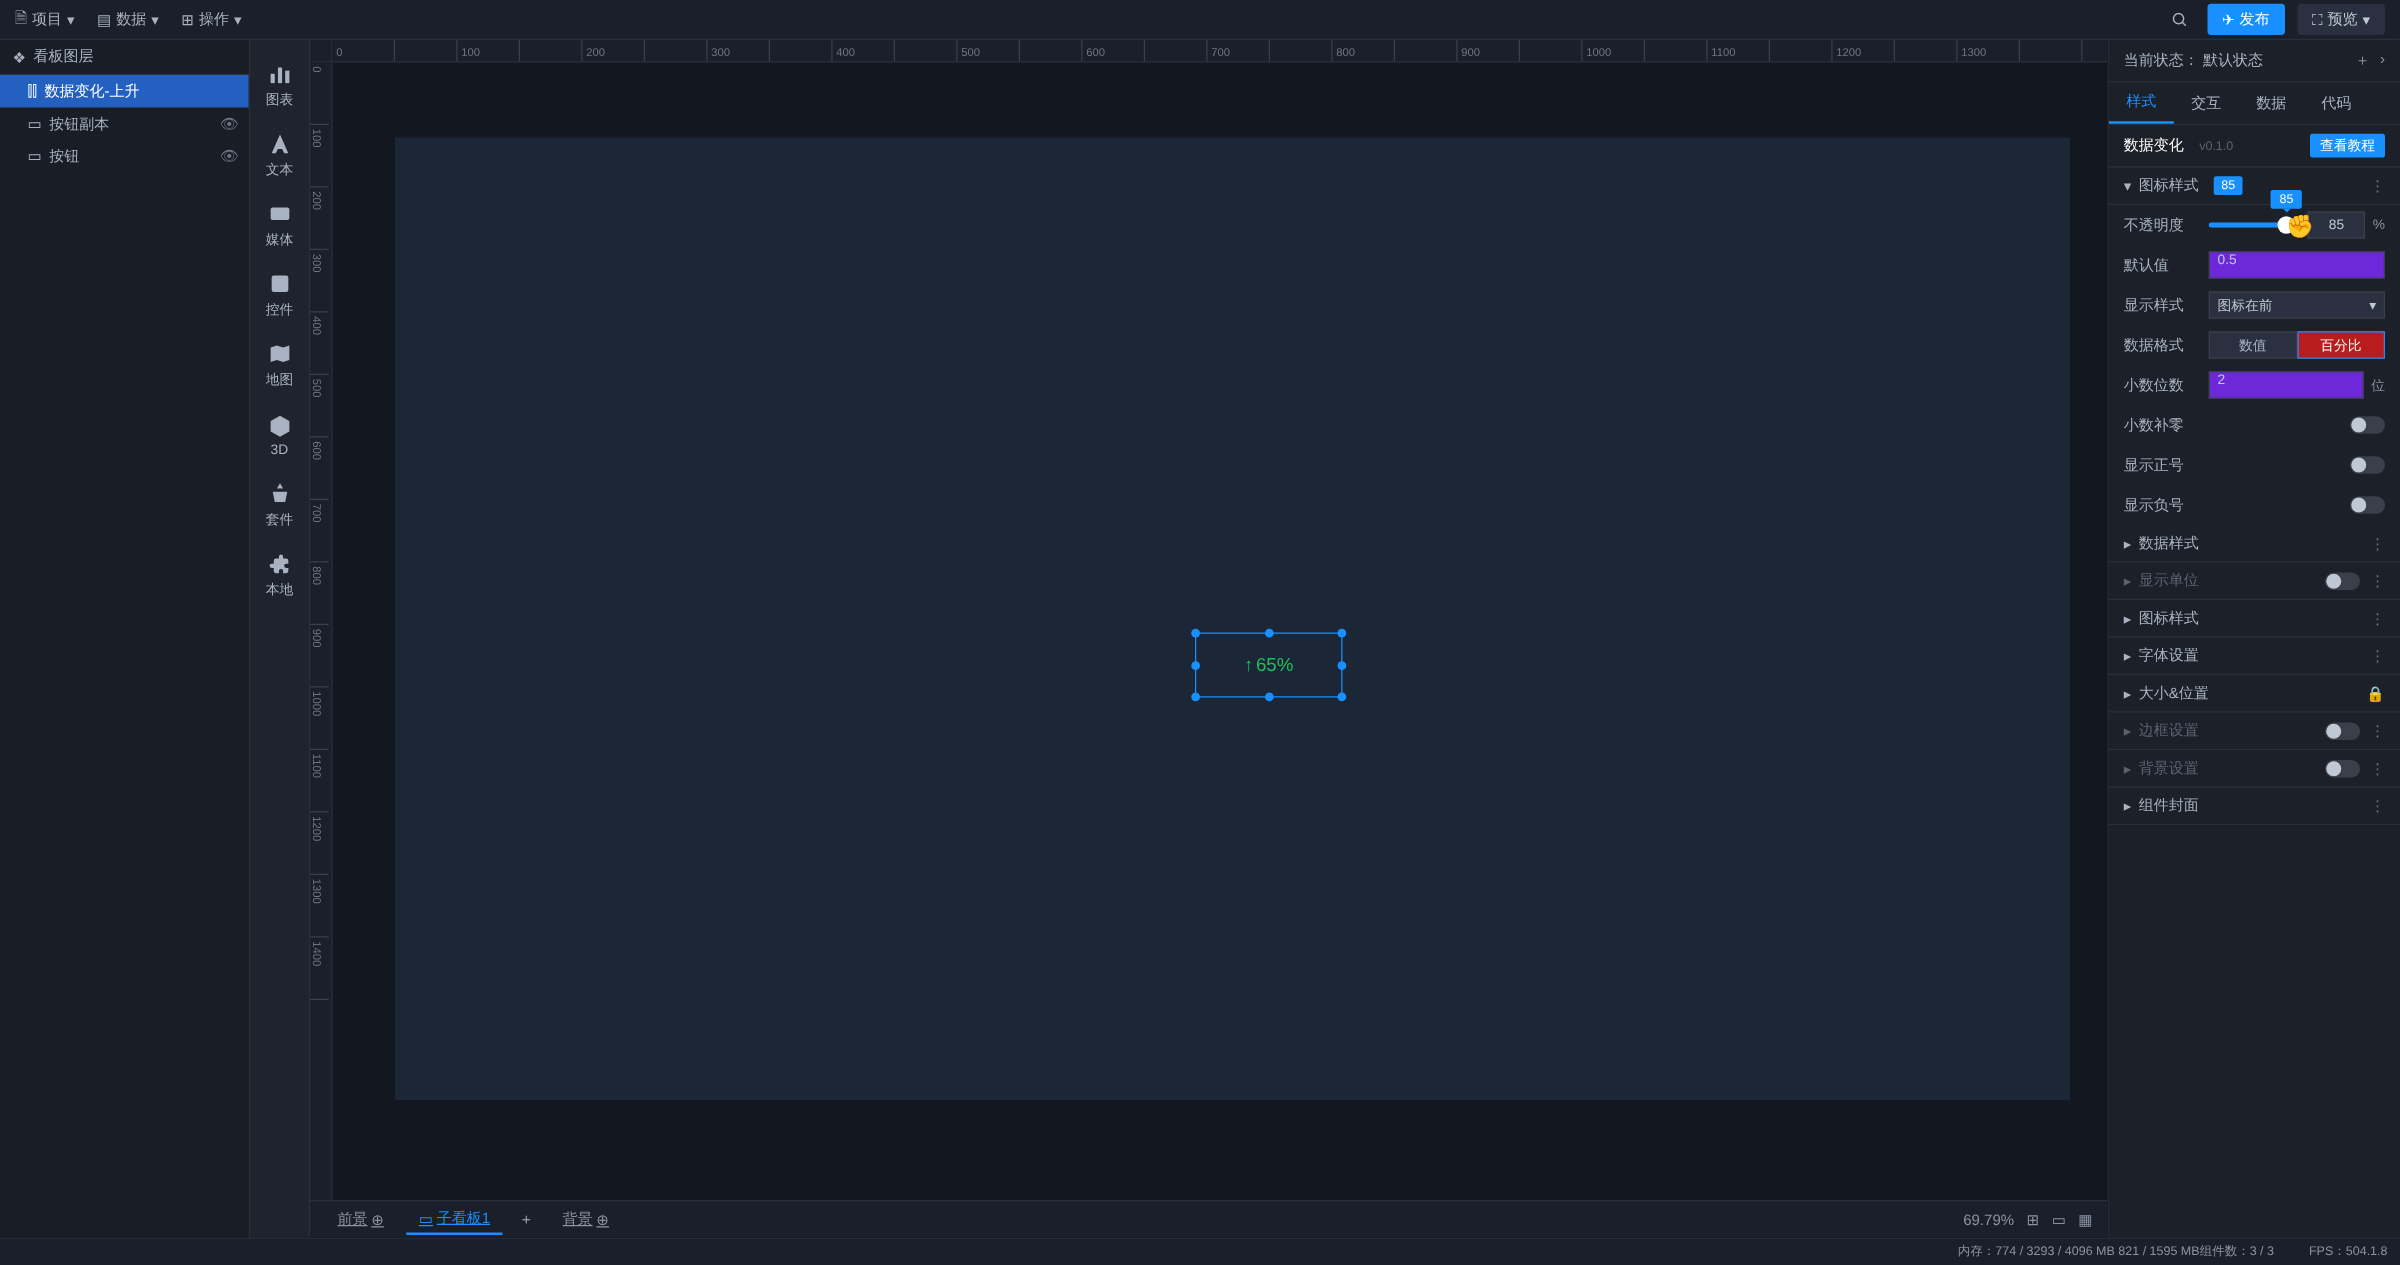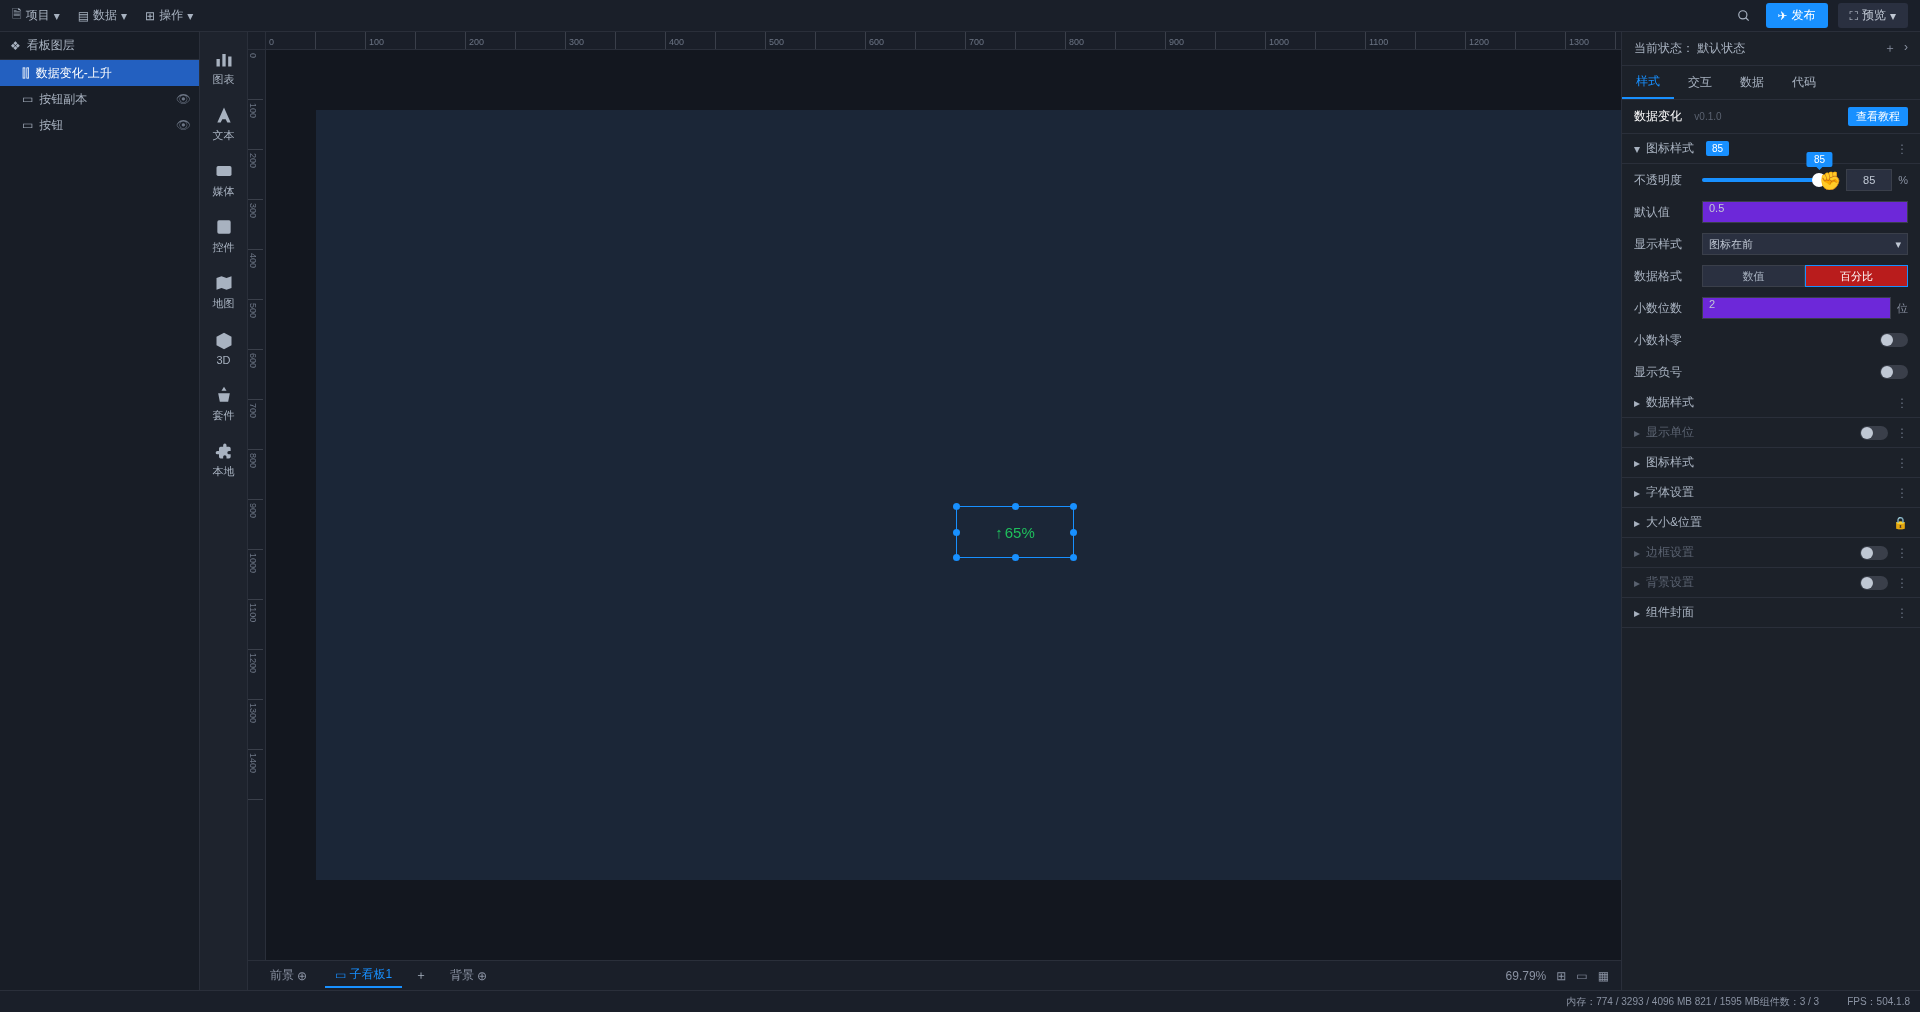--- a/index.html
+++ b/index.html
@@ -43,27 +43,27 @@
 .selected-widget { position: absolute; top: 456px; left: 690px; width: 118px; height: 52px; border: 1px solid #1890ff; display: flex; align-items: center; justify-content: center; }
 .selected-widget .content { color: #1fbf5c; font-size: 15px; font-weight: 500; display: flex; align-items: center; gap: 2px; }
 .handle { position: absolute; width: 7px; height: 7px; background: #1890ff; border-radius: 50%; }
 .handle.tl { top: -4px; left: -4px; } .handle.tm { top: -4px; left: 50%; margin-left: -3.5px; }
 .handle.tr { top: -4px; right: -4px; } .handle.ml { top: 50%; left: -4px; margin-top: -3.5px; }
 .handle.mr { top: 50%; right: -4px; margin-top: -3.5px; } .handle.bl { bottom: -4px; left: -4px; }
 .handle.bm { bottom: -4px; left: 50%; margin-left: -3.5px; } .handle.br { bottom: -4px; right: -4px; }
 
 
 .bottom-strip { position: absolute; bottom: 0; left: 0; right: 0; height: 30px; background: #1a1f29; border-top: 1px solid #2a2f3a; display: flex; align-items: center; padding: 0 12px; gap: 8px; }
-.bottom-tab { padding: 3px 10px; cursor: pointer; color: #8a92a2; display: flex; align-items: center; gap: 3px; }
+.bottom-tab { padding: 3px 10px; cursor: pointer; color: #8a92a2; display: flex; align-items: center; gap: 3px; text-decoration: underline; }
 .bottom-tab.active { color: #1890ff; border-bottom: 2px solid #1890ff; }
 .bottom-strip .add-btn { width: 22px; height: 22px; display: flex; align-items: center; justify-content: center; cursor: pointer; }
 .bottom-strip .right { margin-left: auto; display: flex; align-items: center; gap: 10px; color: #8a92a2; }
 
 
-.right-panel { width: 299px; background: #1c2129; border-left: 1px solid #2a2f3a; display: flex; flex-direction: column; overflow: auto; }
+.right-panel { width: 234px; background: #1c2129; border-left: 1px solid #2a2f3a; display: flex; flex-direction: column; overflow: auto; }
 .state-row { height: 34px; display: flex; align-items: center; padding: 0 12px; border-bottom: 1px solid #2a2f3a; justify-content: space-between; }
 .state-row .plus-nav { display:flex; gap:8px; color:#8a92a2; }
 .prop-tabs { height: 34px; display: flex; border-bottom: 1px solid #2a2f3a; }
 .prop-tab { flex: none; padding: 0 14px; display: flex; align-items: center; cursor: pointer; height: 100%; }
 .prop-tab.active { color: #1890ff; border-bottom: 2px solid #1890ff; }
 .comp-title-row { height: 34px; display: flex; align-items: center; padding: 0 12px; justify-content: space-between; border-bottom: 1px solid #2a2f3a; }
 .comp-title-row .ver { color: #5a6270; font-size: 10px; margin-left: 9px; }
 .tutorial-btn { background: #1890ff; color: #fff; padding: 2px 8px; border-radius: 2px; cursor: pointer; font-size: 11px; }
 
 .section-header { height: 30px; display: flex; align-items: center; padding: 0 12px; cursor: pointer; justify-content: space-between; border-bottom: 1px solid #2a2f3a; }
@@ -397,20 +397,26 @@
         </div>
     </div>
 
     <div class="prop-row">
       <div class="label" style="width:auto;flex:1">小数补零</div>
       <div class="toggle">
           <div class="knob"></div>
         </div>
     </div>
     <div class="prop-row">
+      <div class="label" style="width:auto;flex:1">显示正号</div>
+      <div class="toggle">
+          <div class="knob"></div>
+        </div>
+    </div>
+    <div class="prop-row">
       <div class="label" style="width:auto;flex:1">显示负号</div>
       <div class="toggle">
           <div class="knob"></div>
         </div>
     </div>
 
     <div class="section-header">
       <div class="left">
           <span>▸</span>
           <span>数据样式</span>

